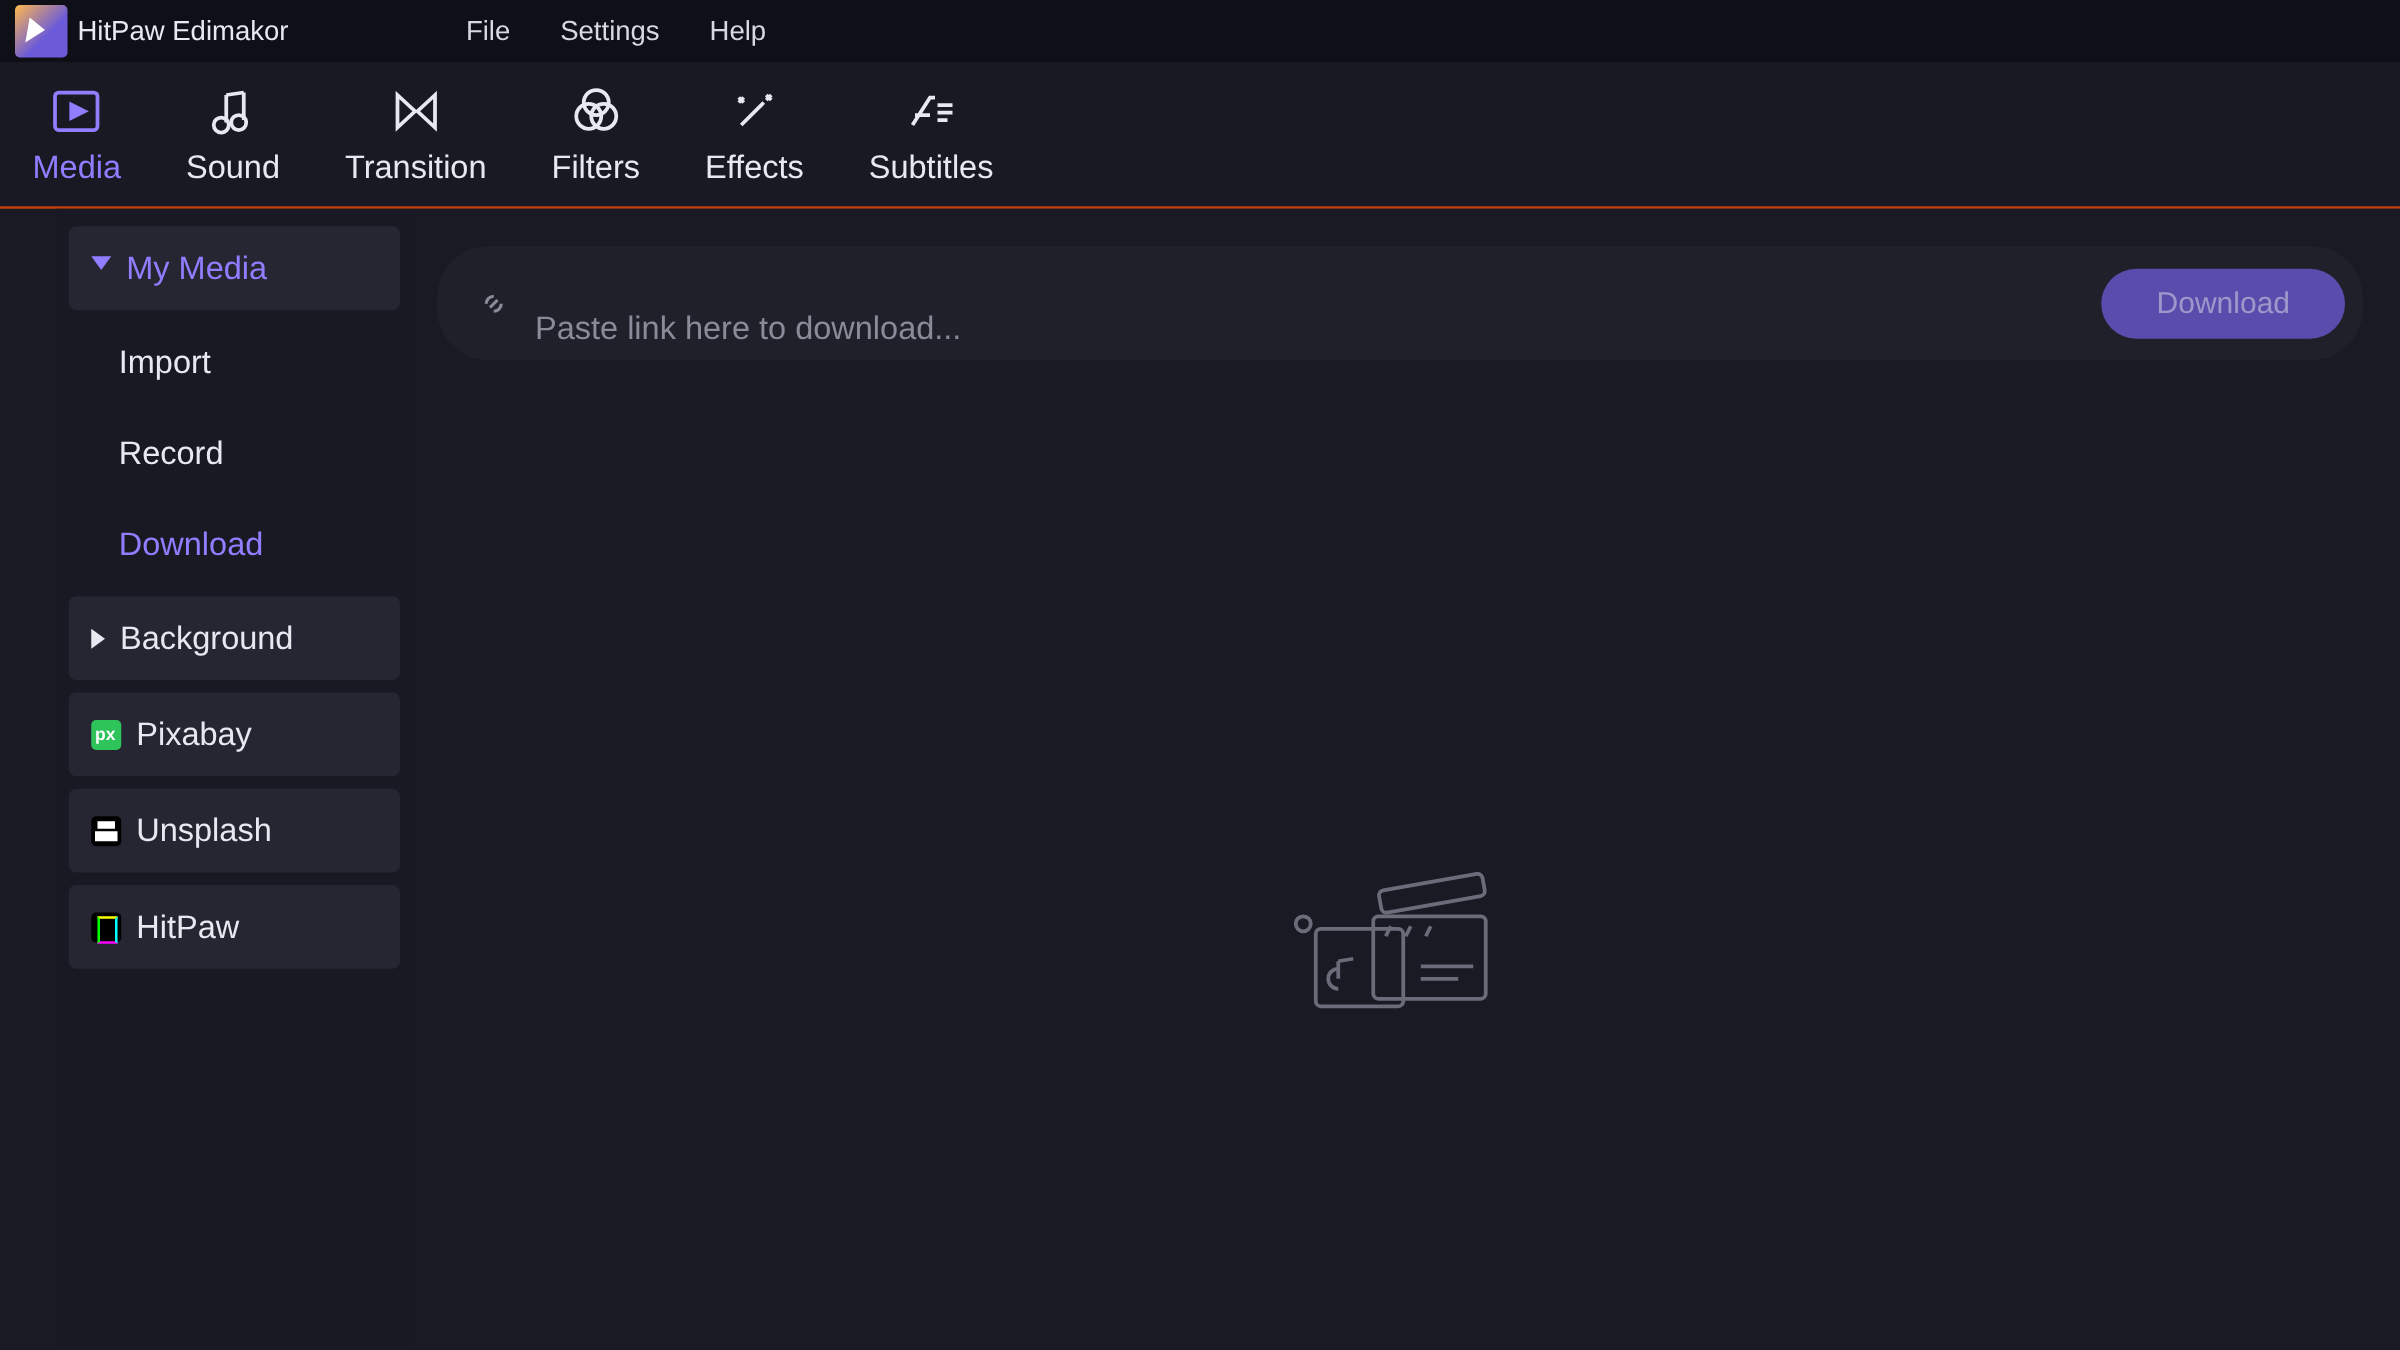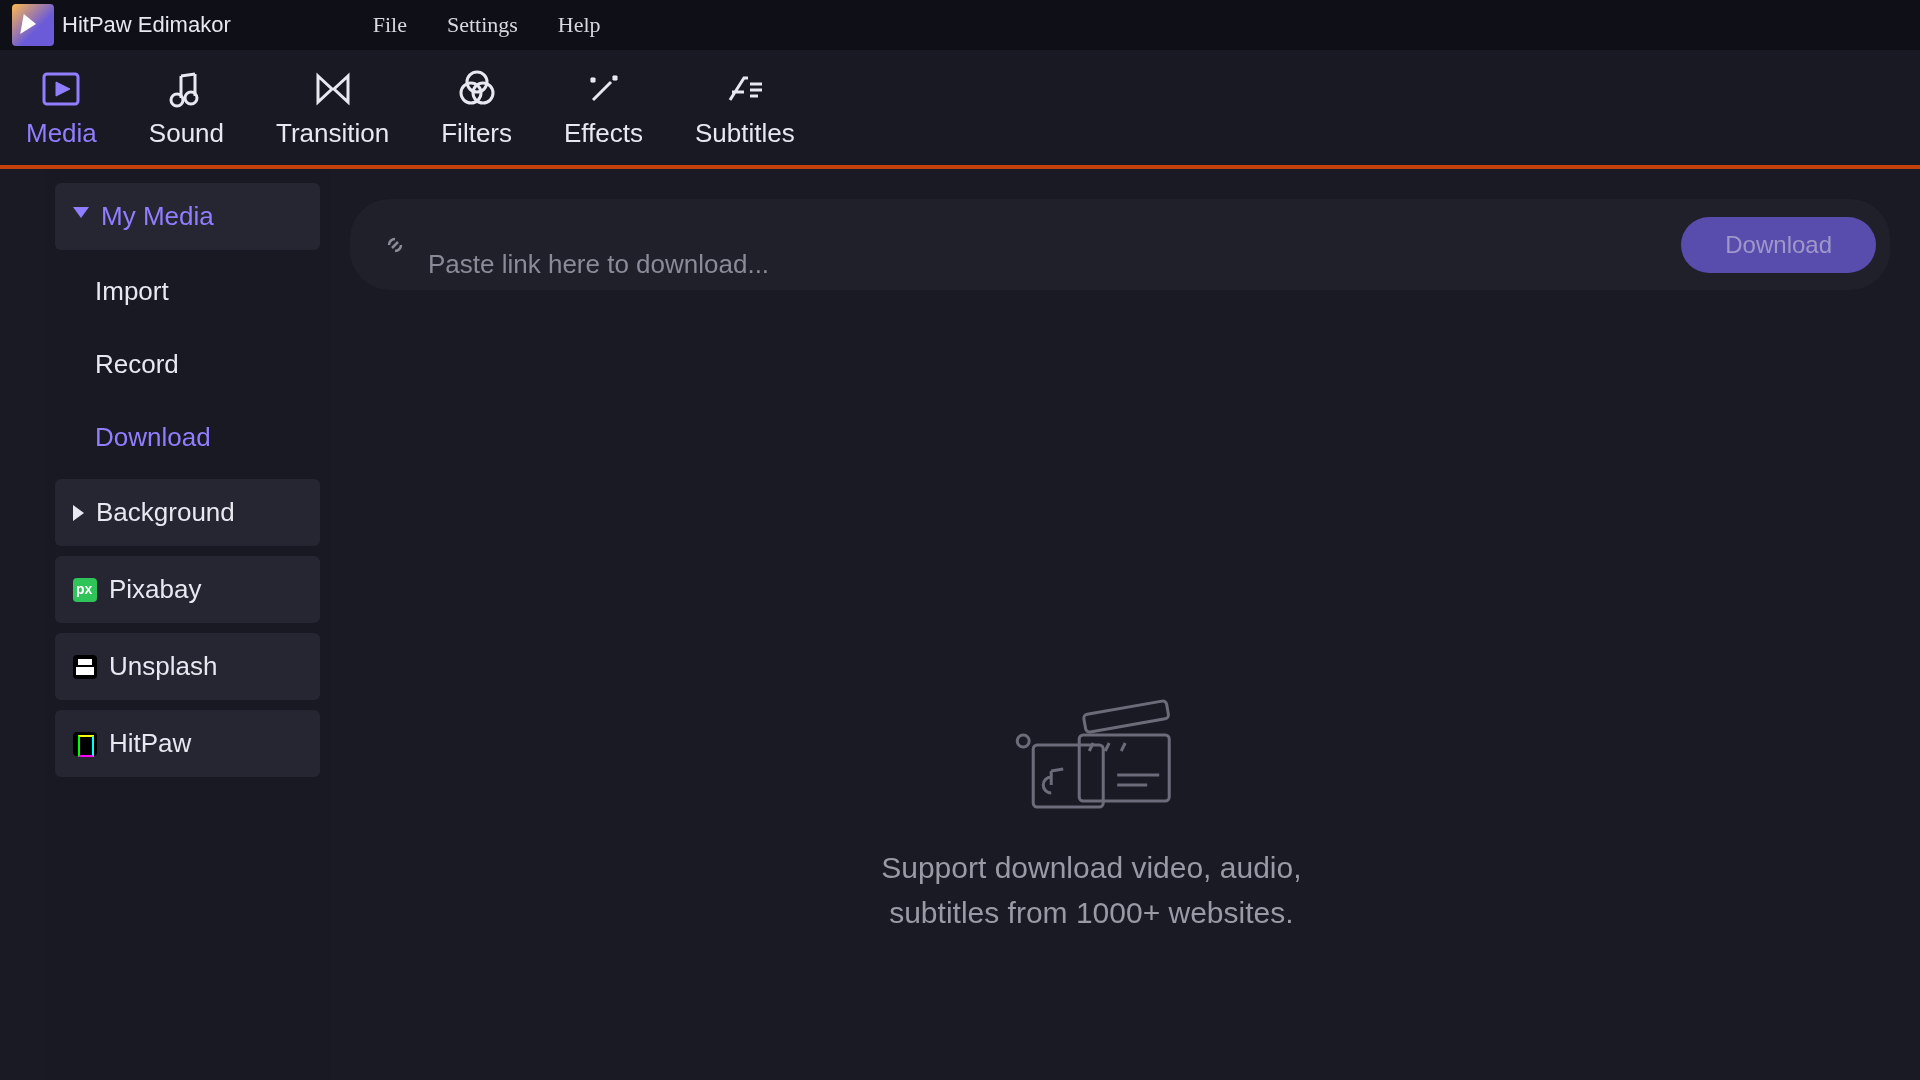--- a/index.html
+++ b/index.html
@@ -19,27 +19,27 @@
     border-radius: 4px;
     position: relative;
   }
   .logo::before{
     content:"";
     position:absolute; left:10px; top:10px;
     border-left:14px solid #fff; border-top:10px solid transparent; border-bottom:10px solid transparent;
     transform: skewX(-10deg);
   }
   .app-title { font-size: 22px; color: #e8e8f0; margin-left: 4px; margin-right: 120px; }
-  .menu-item { font-size: 22px; color: #d8d8e0; padding: 6px 18px; cursor: pointer; font-family: Liberation Serif, serif; }
+  .menu-item { font-size: 22px; color: #d8d8e0; padding: 6px 18px; cursor: pointer; }
 
   .toolbar {
     display: flex;
     align-items: center;
     background: #191923;
-    border-bottom: 4px solid #c2410c;
+    border-bottom: 2px solid #c2410c;
     padding: 10px 8px 0 8px;
     gap: 16px;
   }
   .tool-tab {
     display: flex; flex-direction: column; align-items: center;
     padding: 8px 18px 16px 18px;
     cursor: pointer;
     color: #e8e8f0;
     gap: 8px;
   }
@@ -250,19 +250,15 @@
         <svg width="180" height="130" viewBox="0 0 180 130" fill="none" stroke="#808090" stroke-width="3">
           <rect x="78" y="46" width="90" height="66" rx="4"></rect>
           <rect x="82" y="26" width="84" height="18" rx="4" transform="rotate(-10 82 26)"></rect>
           <path d="M92 54 L88 62 M108 54 L104 62 M124 54 L120 62"></path>
           <rect x="32" y="56" width="70" height="62" rx="4"></rect>
           <path d="M50 88 A8 8 0 1 0 50 104 M50 82 L50 96 M50 82 L62 80"></path>
           <circle cx="22" cy="52" r="6"></circle>
           <path d="M116 86 H158 M116 96 H146"></path>
         </svg>
       </span>
-      <div class="empty-text">
-        <span>Support download video, audio,</span><br>
-        <span>subtitles from 1000+ websites.</span>
-      </div>
     </div>
   </div>
 </div>
 
 </body></html>

